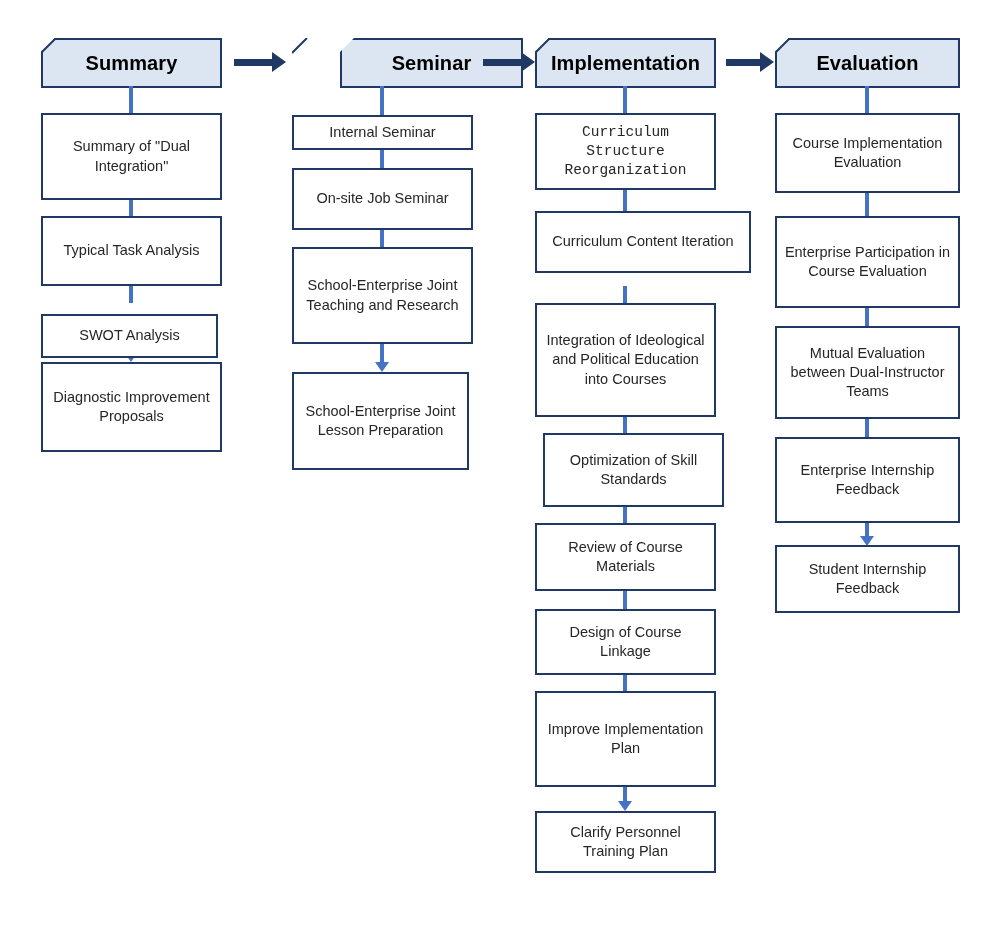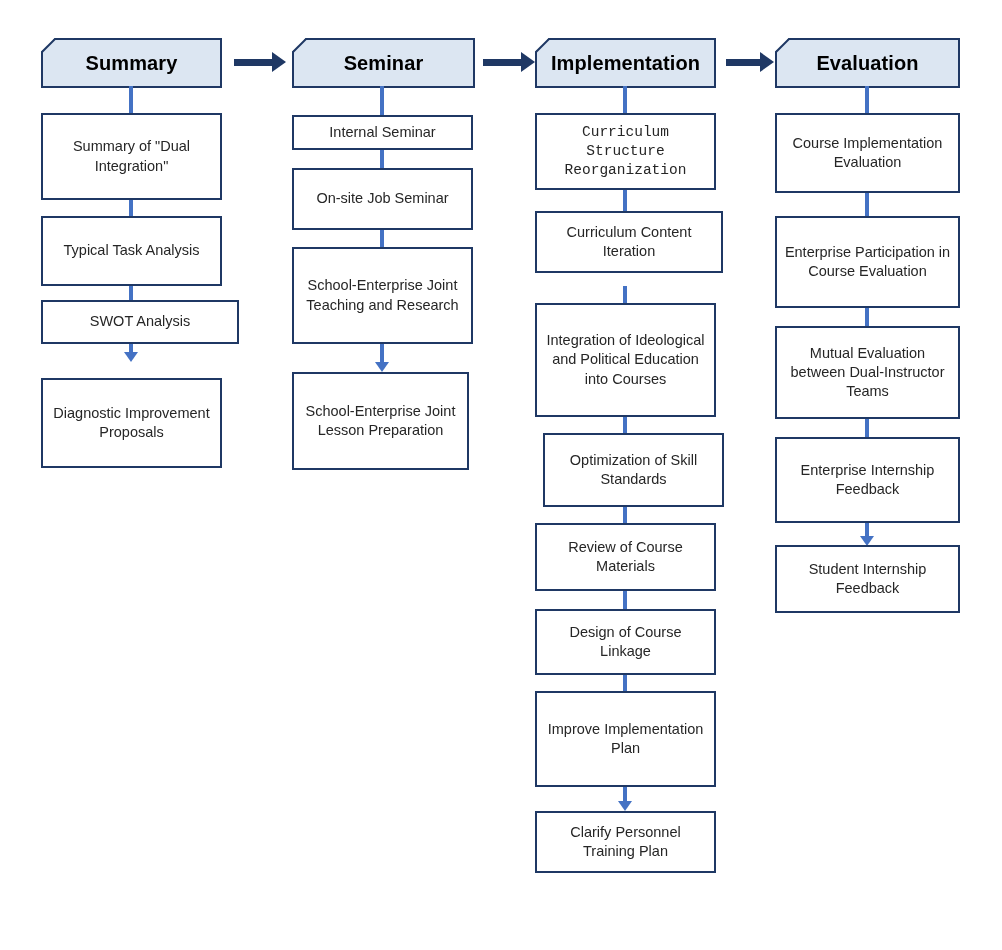--- a/index.html
+++ b/index.html
@@ -136,35 +136,35 @@
     <div class="connector" style="left:88px; top:285px; height:18px;"></div>
     <div class="connector" style="left:88px; top:330px; height:26px;"></div>
     <div class="arrowhead-down" style="left:83px; top:352px;"></div>
 
     <div class="node" style="left:0px; top:113px; width:181px; height:87px;">
       <span>Summary of "Dual Integration"</span>
     </div>
     <div class="node" style="left:0px; top:216px; width:181px; height:70px;">
       <span>Typical Task Analysis</span>
     </div>
-    <div class="node" style="left:0px; top:300px; width:198px; height:44px;">
+    <div class="node" style="left:0px; top:314px; width:177px; height:44px;">
       <span>SWOT Analysis</span>
     </div>
-    <div class="node" style="left:0px; top:362px; width:181px; height:90px;margin-top:16px;">
+    <div class="node" style="left:0px; top:362px; width:181px; height:90px;">
       <span>Diagnostic Improvement Proposals</span>
     </div>
   </div>
 
   <div class="stage-arrow" style="left:234px; top:52px; width:52px; height:21px;">
     <div class="shaft" style="width:40px;"></div>
     <div class="head" style="left:38px;"></div>
   </div>
 
   <div class="column" style="left:292px; width:181px;">
-    <div class="col-header" style="width:183px;">
+    <div class="col-header" style="width:183px;margin-left:48px;">
       <span class="hdr-label">Seminar</span>
     </div>
     <div class="corner-stroke">
       <svg width="18" height="18" viewBox="0 0 18 18">
           <line x1="0" y1="15" x2="15" y2="0" stroke="#1f3864" stroke-width="2"></line>
         </svg>
     </div>
 
     <div class="connector" style="left:88px; top:86px; height:30px;"></div>
     <div class="connector" style="left:88px; top:148px; height:20px;"></div>
@@ -207,21 +207,21 @@
     <div class="connector" style="left:88px; top:416px; height:18px;"></div>
     <div class="connector" style="left:88px; top:506px; height:18px;"></div>
     <div class="connector" style="left:88px; top:590px; height:20px;"></div>
     <div class="connector" style="left:88px; top:674px; height:18px;"></div>
     <div class="connector" style="left:88px; top:786px; height:20px;"></div>
     <div class="arrowhead-down" style="left:83px; top:801px;"></div>
 
     <div class="node" style="left:0px; top:113px; width:181px; height:77px;font-family:Liberation Mono, monospace;">
       <span>Curriculum Structure Reorganization</span>
     </div>
-    <div class="node" style="left:0px; top:211px; width:188px; height:62px;">
+    <div class="node" style="left:0px; top:211px; width:216px; height:62px;">
       <span>Curriculum Content Iteration</span>
     </div>
     <div class="node" style="left:0px; top:303px; width:181px; height:114px;">
       <span>Integration of Ideological and Political Education into Courses</span>
     </div>
     <div class="node" style="left:0px; top:433px; width:181px; height:74px;margin-left:8px;">
       <span>Optimization of Skill Standards</span>
     </div>
     <div class="node" style="left:0px; top:523px; width:181px; height:68px;">
       <span>Review of Course Materials</span>

